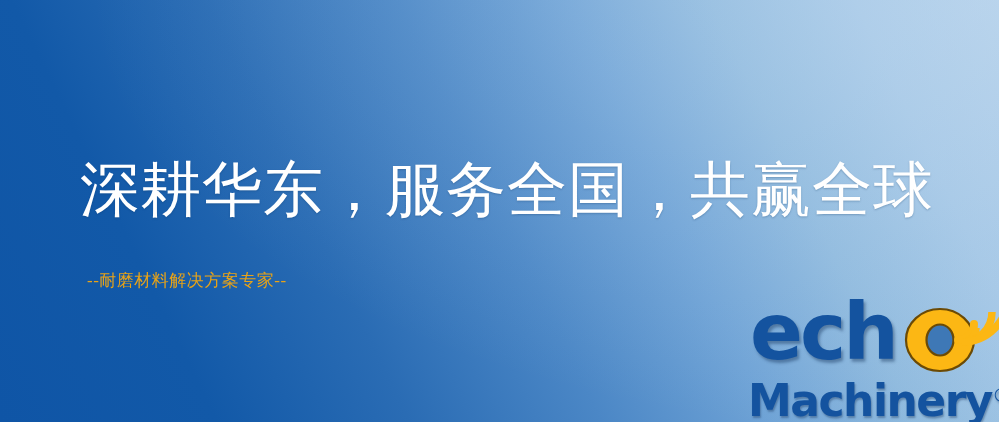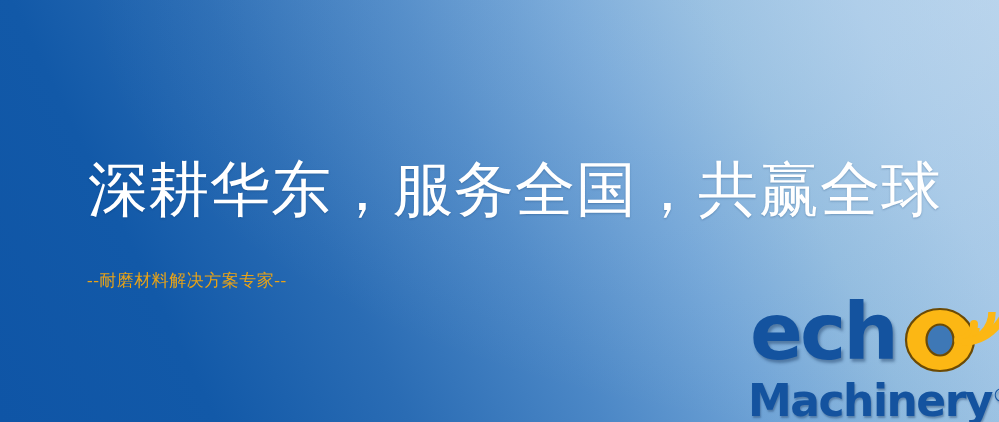--- a/index.html
+++ b/index.html
@@ -35,21 +35,21 @@
     inset: 0;
     pointer-events: none;
     background: radial-gradient(130% 150% at 100% 0%,
                 rgba(200,222,242,0.38) 0%,
                 rgba(200,222,242,0.12) 38%,
                 rgba(0,0,0,0) 70%);
   }
 
   .headline {
     position: absolute;
-    left: 88px;
+    left: 80px;
     top: 155px;
     font-family: "Liberation Serif", "DejaVu Serif", serif;
     font-size: 60px;
     line-height: 70px;
     color: #ffffff;
     letter-spacing: 1px;
     white-space: nowrap;
     text-shadow: 0 1px 2px rgba(10,50,95,0.28);
     z-index: 3;
   }

